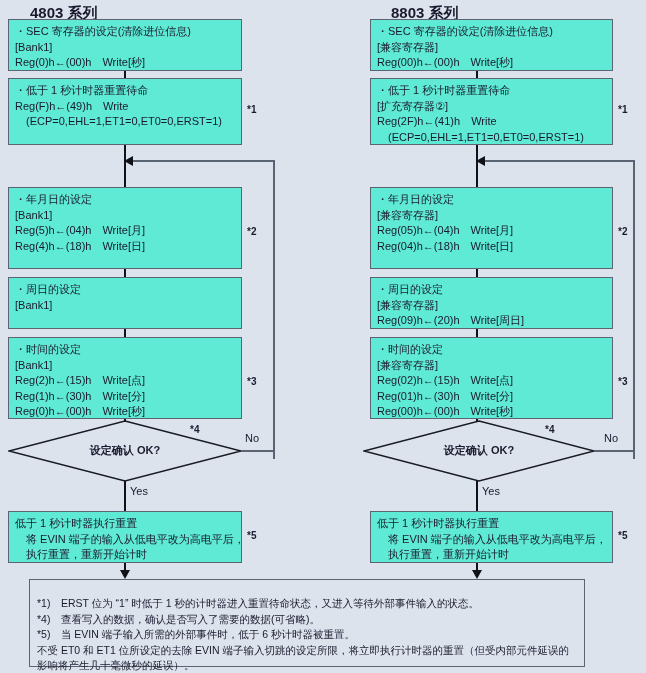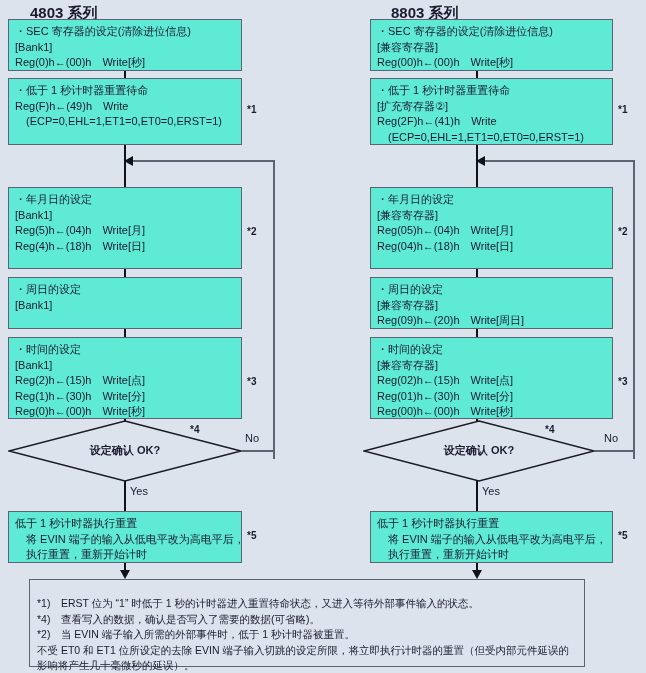--- a/index.html
+++ b/index.html
@@ -258,15 +258,15 @@
   </div>
   <div class="note" style="left:295px; top:530px;">*5</div>
 
   <div class="vline" style="left:153px; top:563px; height:9px;"></div>
   <div class="arrow-down" style="left:149px; top:570px;"></div>
 </div>
 
 <div id="footnotes">
   <div class="fl">*1)　ERST 位为 “1” 时低于 1 秒的计时器进入重置待命状态，又进入等待外部事件输入的状态。</div>
   <div class="fl">*4)　查看写入的数据，确认是否写入了需要的数据(可省略)。</div>
-  <div class="fl">*2)　当 EVIN 端子输入所需的外部事件时，低于 1 秒计时器被重置。</div>
+  <div class="fl">*5)　当 EVIN 端子输入所需的外部事件时，低于 6 秒计时器被重置。</div>
   <div class="fw">不受 ET0 和 ET1 位所设定的去除 EVIN 端子输入切跳的设定所限，将立即执行计时器的重置（但受内部元件延误的影响将产生几十毫微秒的延误）。</div>
 </div>
 
 </body></html>

